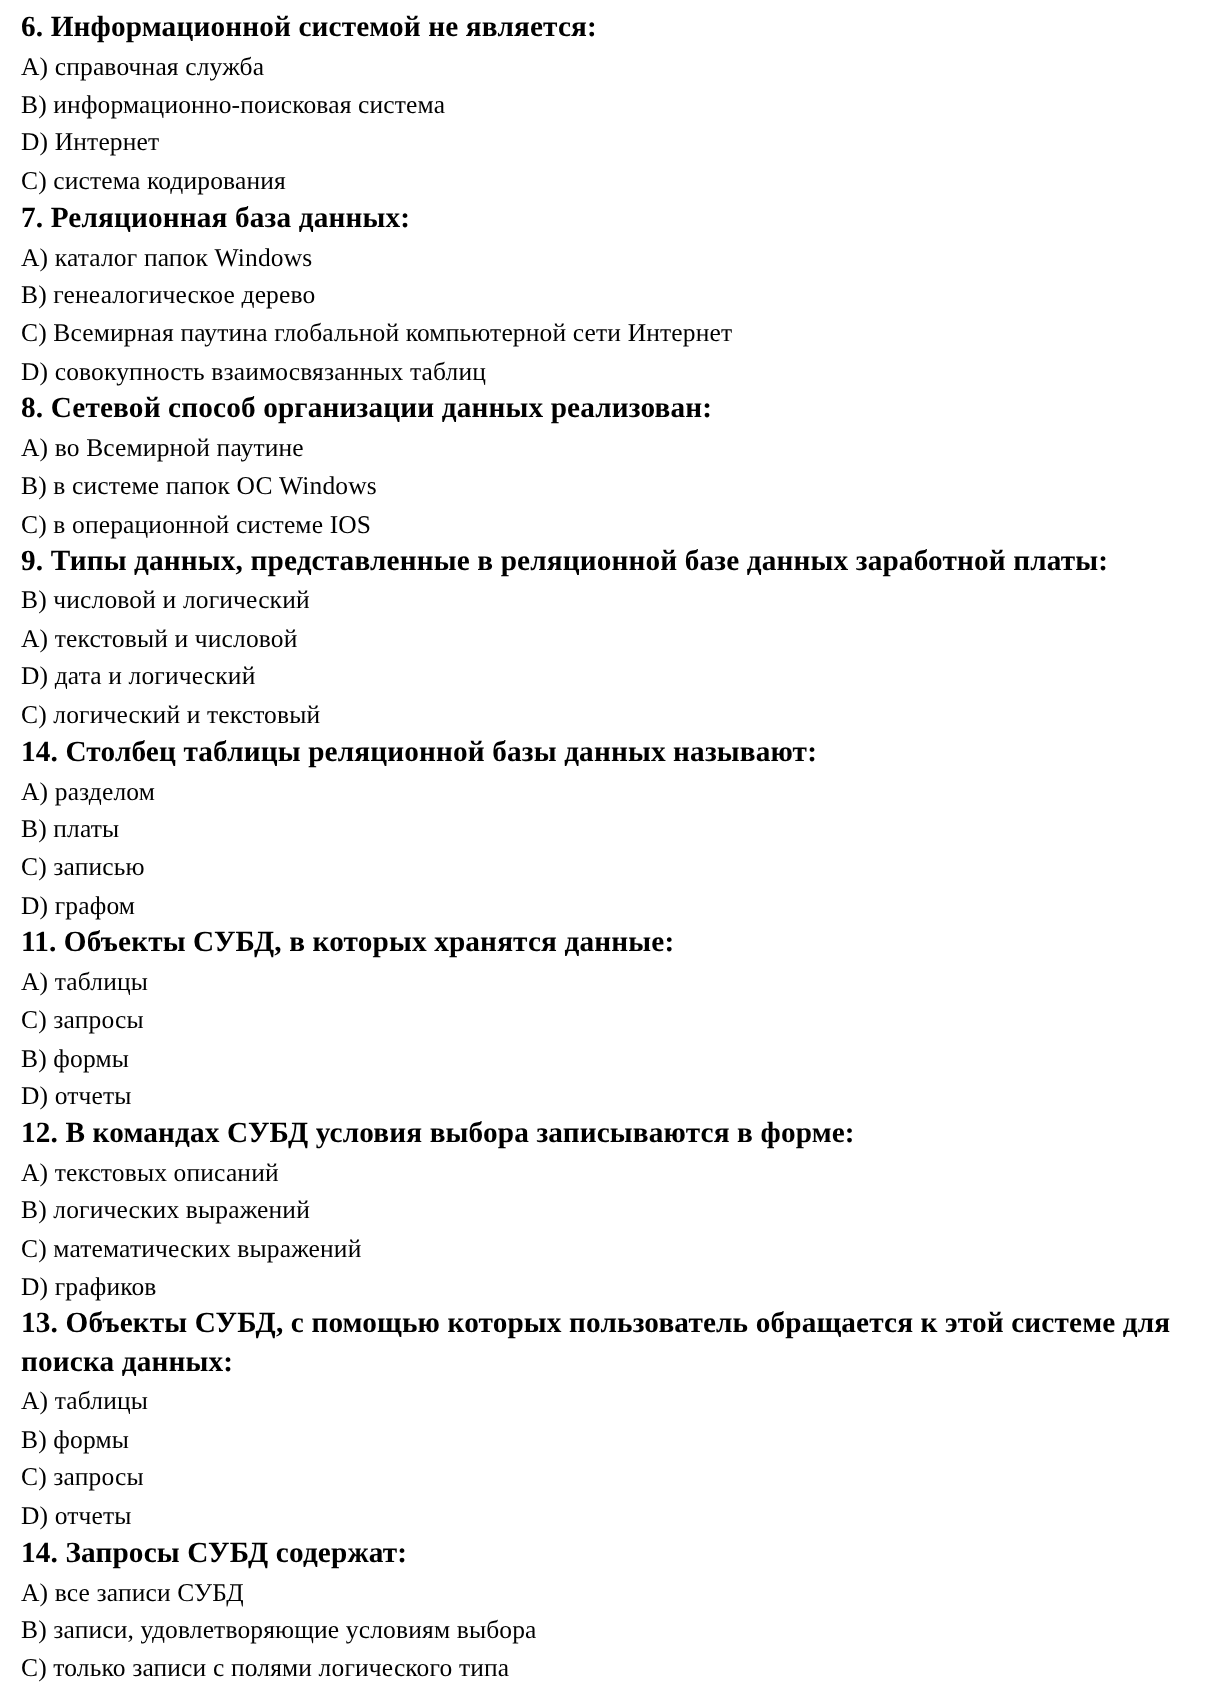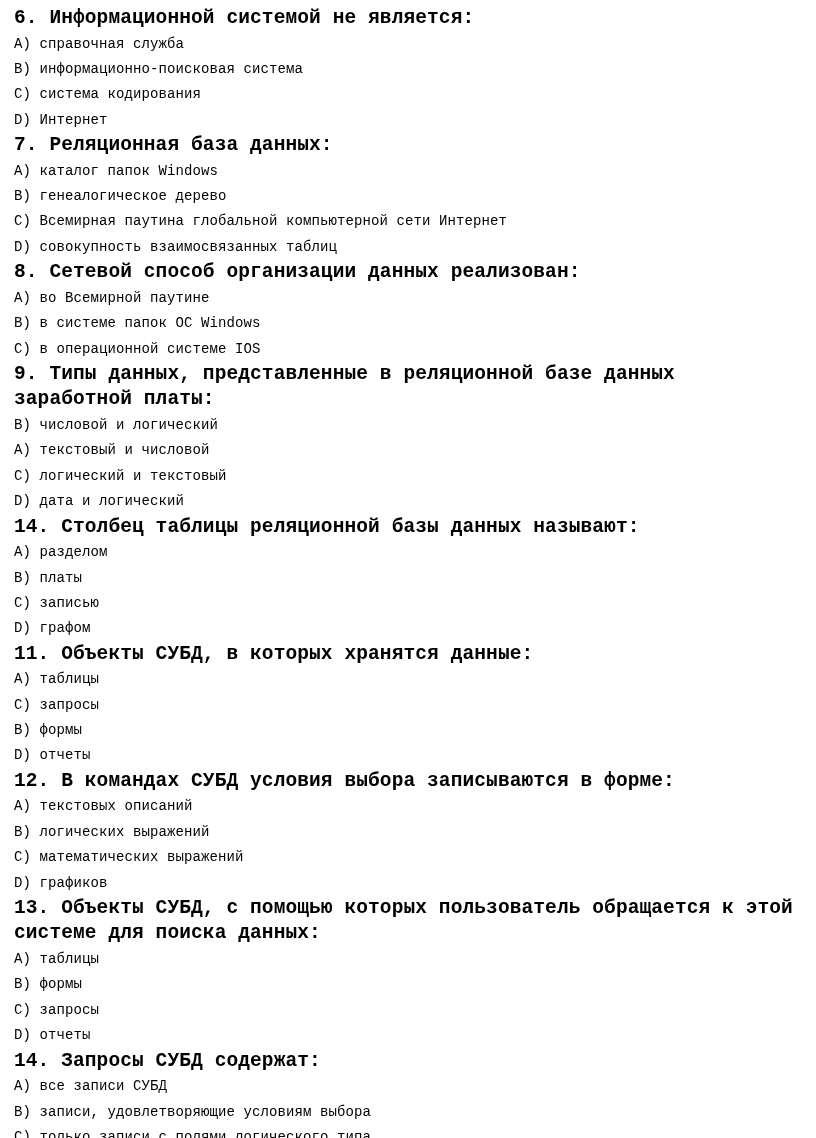--- a/index.html
+++ b/index.html
@@ -19,51 +19,50 @@
     position: relative;
     width: 816px;
     height: 1138px;
     box-sizing: border-box;
     padding: 6px 14px 0 14px;
     overflow: hidden;
   }
   .q-block {
     margin: 0;
     padding: 0;
-    font-family: Liberation Mono, monospace;
   }
   .q-title {
     font-size: 19.5px;
     line-height: 25.5px;
     font-weight: bold;
     margin: 0;
     padding: 0;
     letter-spacing: 0.1px;
   }
   .q-option {
-    font-size: 14px;
+    font-size: 17px;
     line-height: 25.4px;
     font-weight: normal;
     margin: 0;
     padding: 0;
     letter-spacing: 0.1px;
   }
 </style>
 </head>
 <body>
 
 <div id="page">
   <div id="content">
 
     <div class="q-block">
       <p class="q-title">6. Информационной системой не является:</p>
       <p class="q-option">A) справочная служба</p>
       <p class="q-option">B) информационно-поисковая система</p>
+      <p class="q-option">D) Интернет</p>
       <p class="q-option">C) система кодирования</p>
-      <p class="q-option">D) Интернет</p>
     </div>
 
     <div class="q-block">
       <p class="q-title">7. Реляционная база данных:</p>
       <p class="q-option">A) каталог папок Windows</p>
       <p class="q-option">B) генеалогическое дерево</p>
       <p class="q-option">C) Всемирная паутина глобальной компьютерной сети Интернет</p>
       <p class="q-option">D) совокупность взаимосвязанных таблиц</p>
     </div>
 
@@ -71,22 +70,22 @@
       <p class="q-title">8. Сетевой способ организации данных реализован:</p>
       <p class="q-option">A) во Всемирной паутине</p>
       <p class="q-option">B) в системе папок ОС Windows</p>
       <p class="q-option">C) в операционной системе IOS</p>
     </div>
 
     <div class="q-block">
       <p class="q-title">9. Типы данных, представленные в реляционной базе данных заработной платы:</p>
       <p class="q-option">B) числовой и логический</p>
       <p class="q-option">A) текстовый и числовой</p>
+      <p class="q-option">D) дата и логический</p>
       <p class="q-option">C) логический и текстовый</p>
-      <p class="q-option">D) дата и логический</p>
     </div>
 
     <div class="q-block">
       <p class="q-title">14. Столбец таблицы реляционной базы данных называют:</p>
       <p class="q-option">A) разделом</p>
       <p class="q-option">B) платы</p>
       <p class="q-option">C) записью</p>
       <p class="q-option">D) графом</p>
     </div>
 

